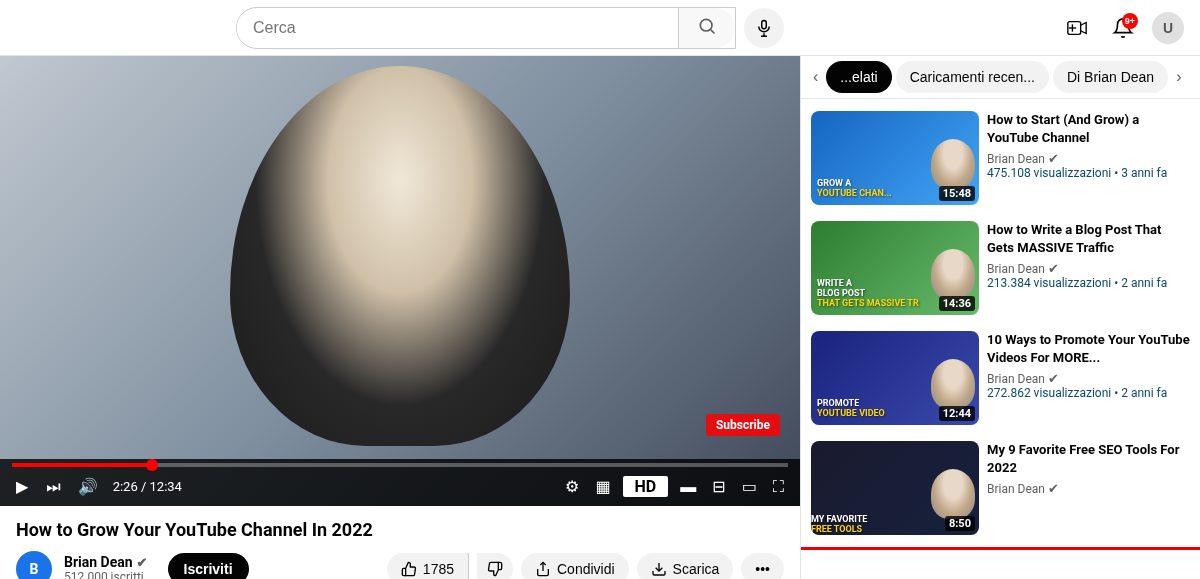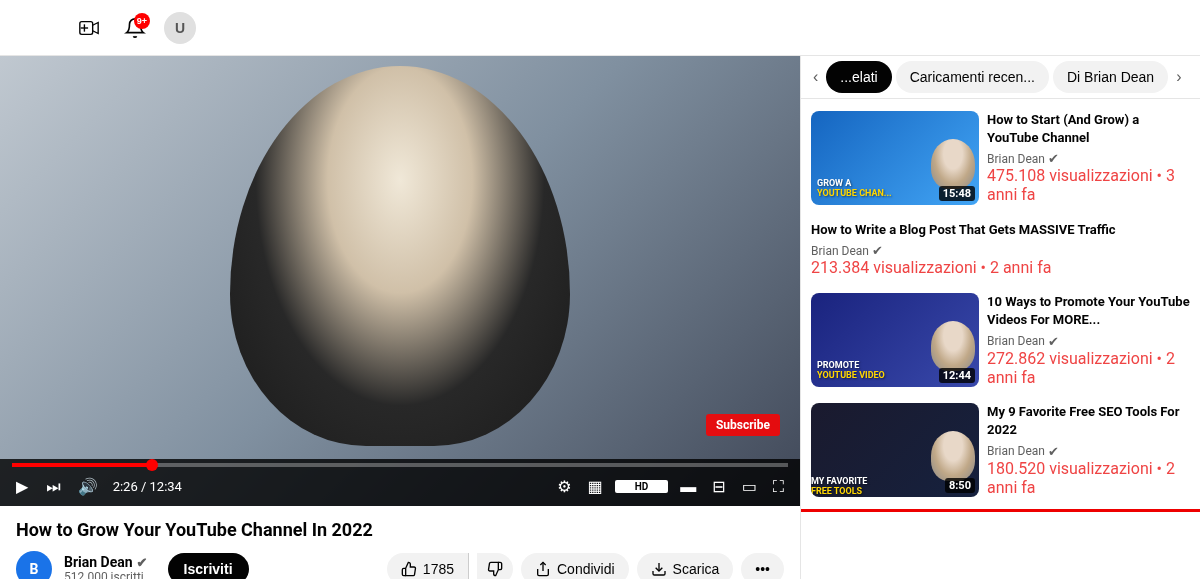--- a/index.html
+++ b/index.html
@@ -80,21 +80,21 @@
       padding: 0 12px 8px; color: #fff;
     }
     .progress-bar-wrap { width: 100%; height: 4px; background: rgba(255,255,255,0.3); margin-bottom: 8px; cursor: pointer; position: relative; margin-top: 4px; }
     .progress-bar-fill { height: 100%; background: #f00; width: 18%; }
     .progress-dot { width: 12px; height: 12px; background: #f00; border-radius: 50%; position: absolute; top: -4px; left: 18%; transform: translateX(-50%); }
     .controls-row { display: flex; align-items: center; gap: 10px; }
     .ctrl-btn { background: none; border: none; color: #fff; cursor: pointer; font-size: 16px; padding: 2px 4px; }
     .time-display { font-size: 13px; color: #fff; }
     .ctrl-spacer { flex: 1; }
     .ctrl-right { display: flex; align-items: center; gap: 8px; }
-    .hd-badge { background: #fff; color: #000; font-size: 10px; font-weight: 700; padding: 1px 20px; border-radius: 2px; }
+    .hd-badge { background: #fff; color: #000; font-size: 16px; font-weight: 700; padding: 1px 12px; border-radius: 2px; }
 
     
     .video-info { padding: 12px 16px; }
     .video-title { font-size: 18px; font-weight: 700; color: #030303; line-height: 1.3; margin-bottom: 10px; }
     .channel-row { display: flex; align-items: center; gap: 12px; }
     .channel-avatar { width: 36px; height: 36px; border-radius: 50%; background: #1a73e8; display: flex; align-items: center; justify-content: center; color: #fff; font-weight: 700; font-size: 14px; flex-shrink: 0; }
     .channel-info { display: flex; flex-direction: column; }
     .channel-name { font-size: 14px; font-weight: 700; color: #030303; display: flex; align-items: center; gap: 4px; }
     .verified-icon { color: #606060; font-size: 13px; }
     .channel-subs { font-size: 12px; color: #606060; }
@@ -129,40 +129,59 @@
     }
     .thumb-wrap { position: relative; flex-shrink: 0; width: 168px; height: 94px; border-radius: 8px; overflow: hidden; }
     .thumb-bg { width: 100%; height: 100%; }
     .thumb-duration {
       position: absolute; bottom: 4px; right: 4px; background: rgba(0,0,0,0.8);
       color: #fff; font-size: 11px; font-weight: 700; padding: 1px 4px; border-radius: 3px;
     }
     .card-info { flex: 1; min-width: 0; }
     .card-title { font-size: 13px; font-weight: 700; color: #030303; line-height: 1.4; margin-bottom: 4px; display: -webkit-box; -webkit-line-clamp: 2; -webkit-box-orient: vertical; overflow: hidden; }
     .card-channel { font-size: 12px; color: #606060; display: flex; align-items: center; gap: 3px; }
-    .card-meta { font-size: 16px; color: #ef4444; }
+    .card-meta { font-size: 12px; color: #0c4a6e; }
 
     
     .thumb-1 { background: linear-gradient(135deg, #1565c0 0%, #42a5f5 100%); display: flex; align-items: flex-end; padding: 6px; }
     .thumb-2 { background: linear-gradient(135deg, #2e7d32 0%, #66bb6a 100%); display: flex; align-items: flex-end; padding: 6px; }
     .thumb-3 { background: linear-gradient(135deg, #1a237e 0%, #3949ab 100%); display: flex; align-items: flex-end; padding: 6px; }
     .thumb-4 { background: linear-gradient(135deg, #1a1a2e 0%, #16213e 100%); display: flex; align-items: flex-end; padding: 0; }
     .thumb-label { color: #fff; font-size: 9px; font-weight: 700; line-height: 1.1; text-transform: uppercase; text-shadow: 1px 1px 2px rgba(0,0,0,0.5); }
     .thumb-label .highlight { color: #ffd600; display: block; }
     .thumb-presenter {
       position: absolute; right: 4px; bottom: 16px;
       width: 44px; height: 50px;
       background: radial-gradient(ellipse at 50% 30%, #e8d8c8 30%, #c0a888 60%, #888 100%);
       border-radius: 50% 50% 40% 40%;
     }
   </style>
 </head>
 <body>
 
 <header class="header">
+  <div class="header-center">
+    <div class="search-bar">
+      <input class="search-input" type="text" placeholder="Cerca" style="">
+      <button class="search-btn">
+        <svg width="20" height="20" viewBox="0 0 24 24" fill="none" stroke="#606060" stroke-width="2">
+          <circle cx="11" cy="11" r="7"></circle>
+            <line x1="21" y1="21" x2="16.65" y2="16.65"></line>
+        </svg>
+      </button>
+    </div>
+    <button class="mic-btn">
+      <svg width="18" height="18" viewBox="0 0 24 24" fill="none" stroke="#030303" stroke-width="2">
+        <rect x="9" y="2" width="6" height="11" rx="3"></rect>
+        <path d="M5 10a7 7 0 0 0 14 0"></path>
+        <line x1="12" y1="19" x2="12" y2="23"></line>
+        <line x1="8" y1="23" x2="16" y2="23"></line>
+      </svg>
+    </button>
+  </div>
   <div class="header-right">
     <button class="header-icon-btn">
       <svg width="22" height="22" viewBox="0 0 24 24" fill="none" stroke="#030303" stroke-width="1.5">
         <rect x="2" y="5" width="14" height="14" rx="2"></rect>
         <path d="M16 9l6-3v12l-6-3"></path>
         <line x1="7" y1="8" x2="7" y2="16"></line>
         <line x1="3" y1="12" x2="11" y2="12"></line>
       </svg>
     </button>
     <button class="header-icon-btn notification-btn">
@@ -294,20 +313,30 @@
           </div>
           <div class="card-meta">
             <span>475.108 visualizzazioni</span>
             <span> • </span>
             <span>3 anni fa</span>
           </div>
         </div>
       </div>
 
       <div class="video-card">
+        <div class="thumb-wrap">
+          <div class="thumb-bg thumb-2">
+            <div class="thumb-label">
+              WRITE A<br>BLOG POST<br>
+              <span class="highlight">THAT GETS MASSIVE TR</span>
+            </div>
+          </div>
+          <div class="thumb-presenter"></div>
+          <div class="thumb-duration">14:36</div>
+        </div>
         <div class="card-info">
           <div class="card-title">How to Write a Blog Post That Gets MASSIVE Traffic</div>
           <div class="card-channel">
             <span>Brian Dean</span>
             <span class="verified-icon">✔</span>
           </div>
           <div class="card-meta">
             <span>213.384 visualizzazioni</span>
             <span> • </span>
             <span>2 anni fa</span>
@@ -350,23 +379,18 @@
           </div>
           <div class="thumb-presenter"></div>
           <div class="thumb-duration">8:50</div>
         </div>
         <div class="card-info">
           <div class="card-title">My 9 Favorite Free SEO Tools For 2022</div>
           <div class="card-channel">
             <span>Brian Dean</span>
             <span class="verified-icon">✔</span>
           </div>
-          <div class="card-meta">
-            <span>180.520 visualizzazioni</span>
-            <span> • </span>
-            <span>2 anni fa</span>
-          </div>
         </div>
       </div>
 
     </div>
   </div>
 </div>
 
 </body></html>

